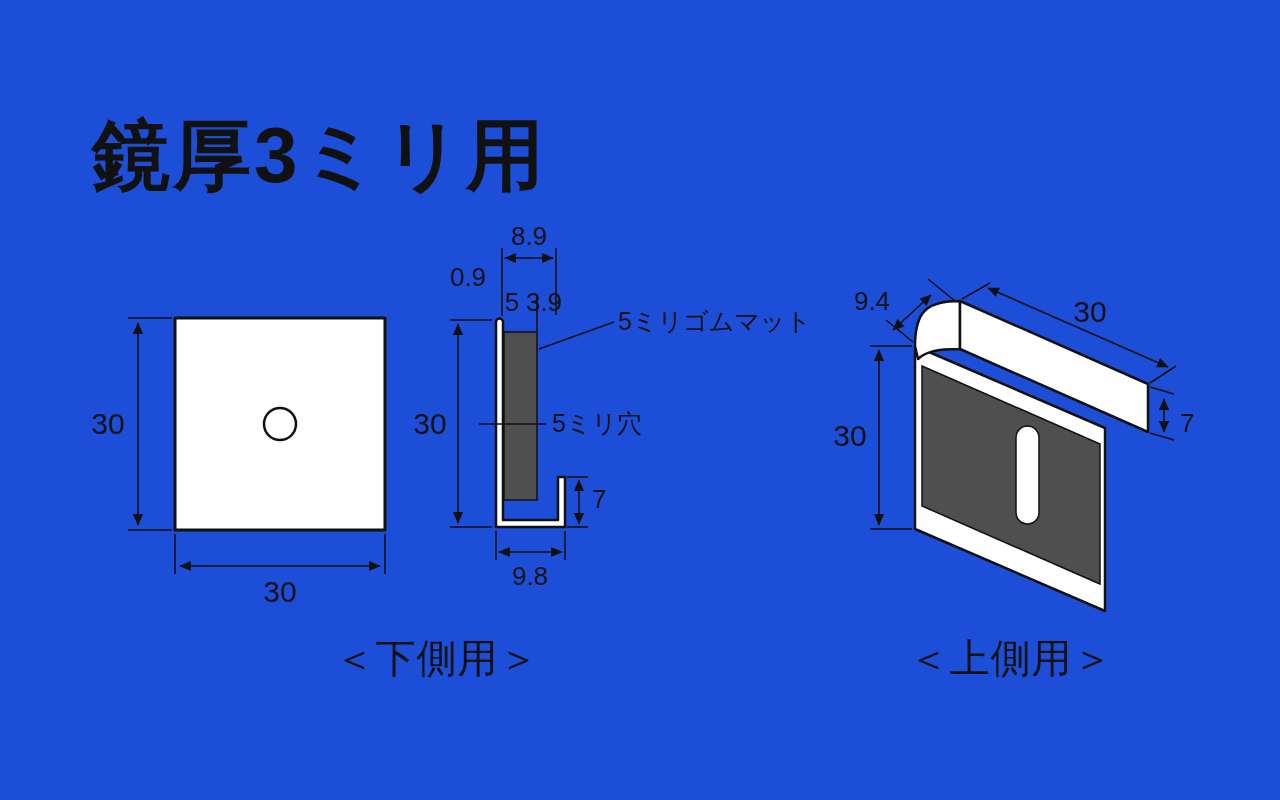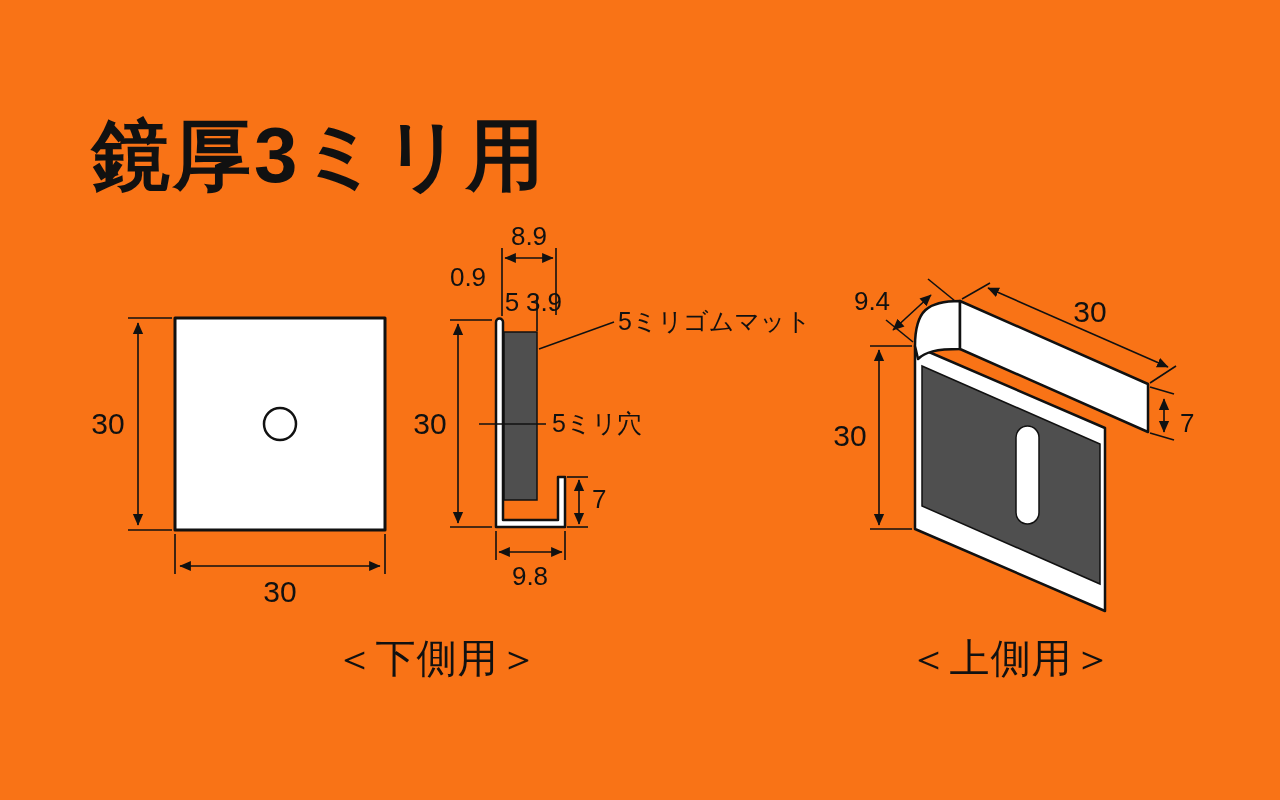--- a/index.html
+++ b/index.html
@@ -1,20 +1,20 @@
 <!DOCTYPE html>
 <html><head>
   <meta charset="utf-8">
   <style>
     html, body { margin: 0; padding: 0; background: #ffffff; }
     .stage {
       position: relative;
       width: 1280px;
       height: 800px;
-      background: #f97316;
+      background: #1d4ed8;
       overflow: hidden;
       font-family: "Liberation Sans", "DejaVu Sans", sans-serif;
     }
     svg { position: absolute; left: 0; top: 0; }
     text { fill: #111111; font-family: "Liberation Sans", "DejaVu Sans", sans-serif; }
     .title   { font-size: 78px; font-weight: bold; letter-spacing: 3px; }
     .cap     { font-size: 40px; letter-spacing: 1px; }
     .dim     { font-size: 30px; }
     .dim-s   { font-size: 26px; }
     .note    { font-size: 25px; }

